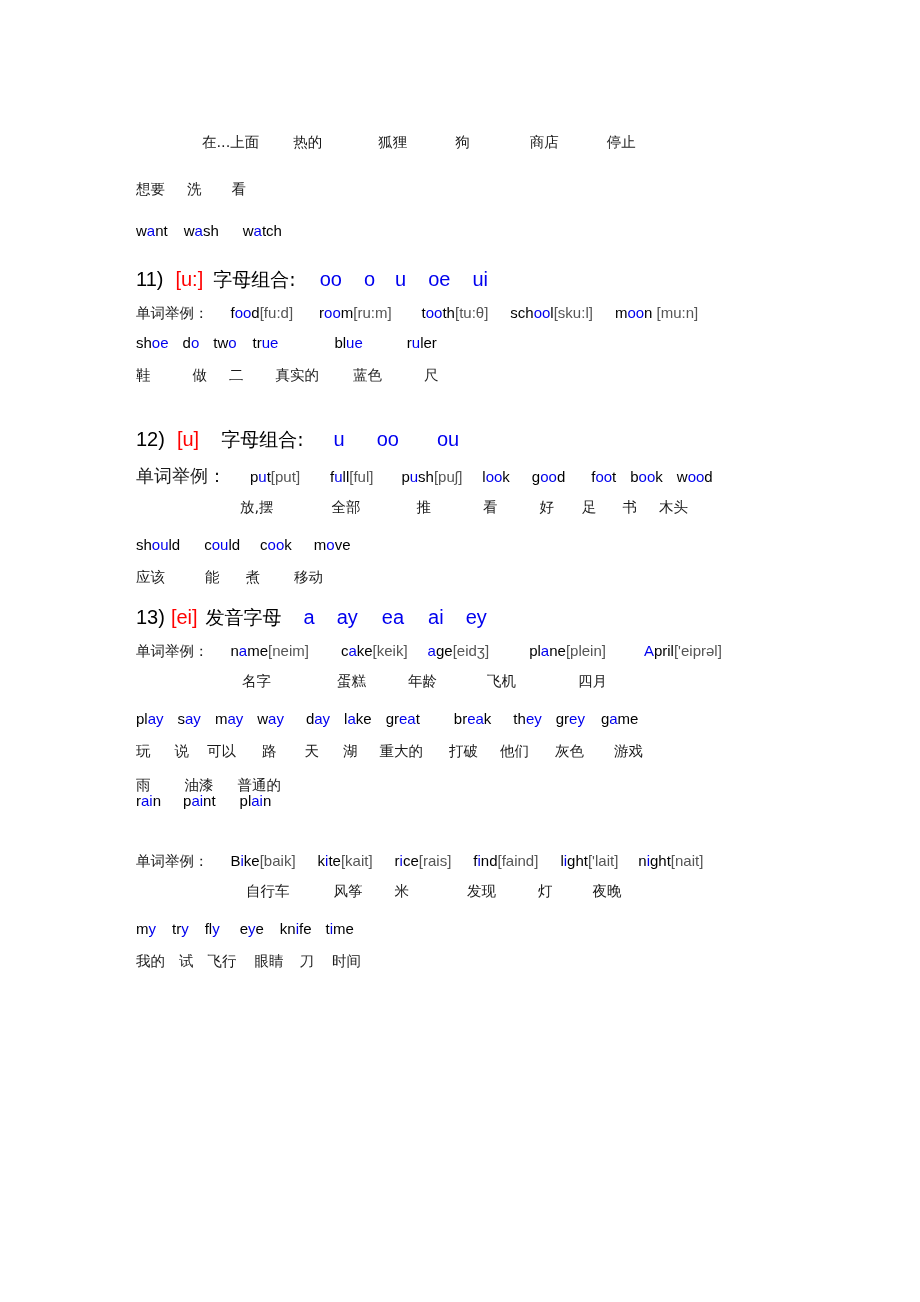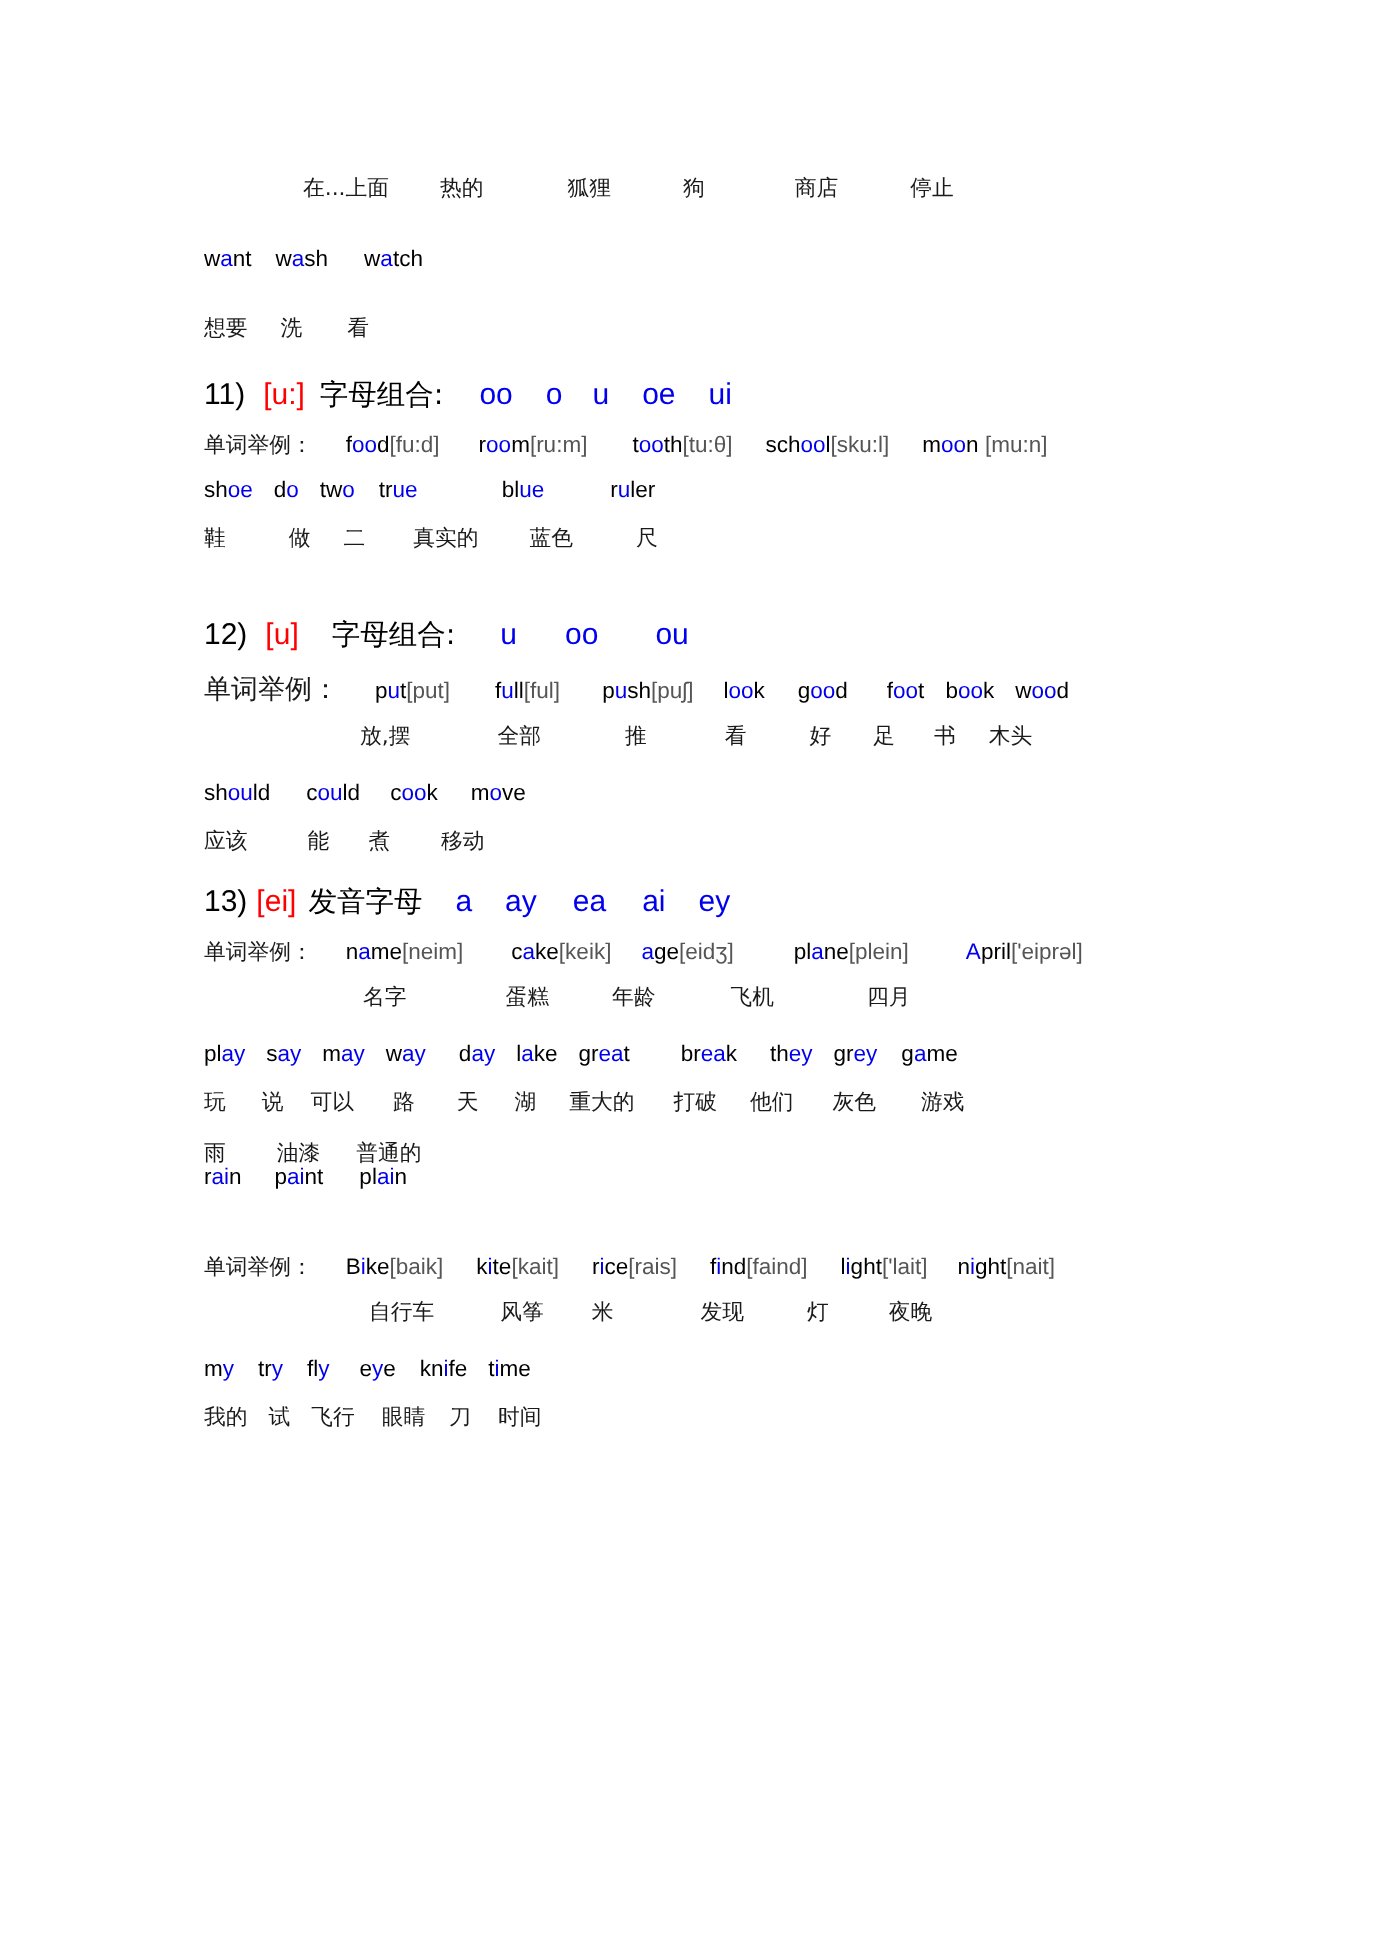--- a/index.html
+++ b/index.html
@@ -14,20 +14,21 @@
     color: #000000;
     position: relative;
     overflow: hidden;
   }
   .page {
     position: relative;
     width: 920px;
     height: 1002px;
     box-sizing: border-box;
     padding: 0;
+    margin-top: 16px;
   }
   .content {
     position: absolute;
     left: 136px;
     top: 118px;
     width: 660px;
   }
 
   
   .row {
@@ -87,23 +88,23 @@
   .sp { display: inline-block; }
 </style>
 </head>
 <body>
 
 <div class="page">
   <div class="content">
 
     <div class="row" id="top-translations" style="margin-left:66px; margin-bottom:31px;"><span class="cn">在...上面</span><span class="sp" style="width: 34px;"></span><span class="cn">热的</span><span class="sp" style="width: 56px;"></span><span class="cn">狐狸</span><span class="sp" style="width: 48px;"></span><span class="cn">狗</span><span class="sp" style="width: 60px;"></span><span class="cn">商店</span><span class="sp" style="width: 48px;"></span><span class="cn">停止</span></div>
 
+    <div class="row" id="top-words-cn" style="margin-bottom:26px;"><span class="cn">想要</span><span class="sp" style="width: 22px;"></span><span class="cn">洗</span><span class="sp" style="width: 30px;"></span><span class="cn">看</span></div>
+
     <div class="row" id="top-words" style="margin-bottom:30px;"><span class="en"><span>w</span><span class="hl">a</span><span>nt</span></span><span class="sp" style="width: 16px;"></span><span class="en"><span>w</span><span class="hl">a</span><span>sh</span></span><span class="sp" style="width: 24px;"></span><span class="en"><span>w</span><span class="hl">a</span><span>tch</span></span></div>
-
-    <div class="row" id="top-words-cn" style="margin-bottom:26px;"><span class="cn">想要</span><span class="sp" style="width: 22px;"></span><span class="cn">洗</span><span class="sp" style="width: 30px;"></span><span class="cn">看</span></div>
 
     <div id="sections">
         <div style="margin-top: 26px;">
           <div class="heading" style="margin-bottom: 16px;"><span class="num">11)</span><span class="sp" style="width: 12px;"></span><span class="ipa">[u:]</span><span class="sp" style="width: 10px;"></span><span class="zh-head">字母组合:</span><span class="sp" style="width: 24px;"></span><span class="letters">oo</span><span class="sp" style="width: 22px;"></span><span class="letters">o</span><span class="sp" style="width: 20px;"></span><span class="letters">u</span><span class="sp" style="width: 22px;"></span><span class="letters">oe</span><span class="sp" style="width: 22px;"></span><span class="letters">ui</span></div>
           <div class="row" style="margin-bottom: 14px;"><span class="exlabel">单词举例：</span><span class="sp" style="width: 22px;"></span><span class="en"><span>f</span><span class="hl">oo</span><span>d</span><span class="ph">[fu:d]</span></span><span class="sp" style="width: 26px;"></span><span class="en"><span>r</span><span class="hl">oo</span><span>m</span><span class="ph">[ru:m]</span></span><span class="sp" style="width: 30px;"></span><span class="en"><span>t</span><span class="hl">oo</span><span>th</span><span class="ph">[tu:θ]</span></span><span class="sp" style="width: 22px;"></span><span class="en"><span>sch</span><span class="hl">oo</span><span>l</span><span class="ph">[sku:l]</span></span><span class="sp" style="width: 22px;"></span><span class="en"><span>m</span><span class="hl">oo</span><span>n</span><span class="ph"> [mu:n]</span></span></div>
           <div class="row" style="margin-bottom: 16px;"><span class="en"><span>sh</span><span class="hl">oe</span></span><span class="sp" style="width: 14px;"></span><span class="en"><span>d</span><span class="hl">o</span></span><span class="sp" style="width: 14px;"></span><span class="en"><span>tw</span><span class="hl">o</span></span><span class="sp" style="width: 16px;"></span><span class="en"><span>tr</span><span class="hl">ue</span></span><span class="sp" style="width: 56px;"></span><span class="en"><span>bl</span><span class="hl">ue</span></span><span class="sp" style="width: 44px;"></span><span class="en"><span>r</span><span class="hl">u</span><span>ler</span></span></div>
           <div class="row" style="margin-bottom: 46px;"><span class="cn">鞋</span><span class="sp" style="width: 42px;"></span><span class="cn">做</span><span class="sp" style="width: 22px;"></span><span class="cn">二</span><span class="sp" style="width: 32px;"></span><span class="cn">真实的</span><span class="sp" style="width: 34px;"></span><span class="cn">蓝色</span><span class="sp" style="width: 42px;"></span><span class="cn">尺</span></div>
         </div>
         <div style="margin-top: 24px;">
           <div class="heading" style="margin-bottom: 18px;"><span class="num">12)</span><span class="sp" style="width: 12px;"></span><span class="ipa">[u]</span><span class="sp" style="width: 22px;"></span><span class="zh-head">字母组合:</span><span class="sp" style="width: 30px;"></span><span class="letters">u</span><span class="sp" style="width: 32px;"></span><span class="letters">oo</span><span class="sp" style="width: 38px;"></span><span class="letters">ou</span></div>

